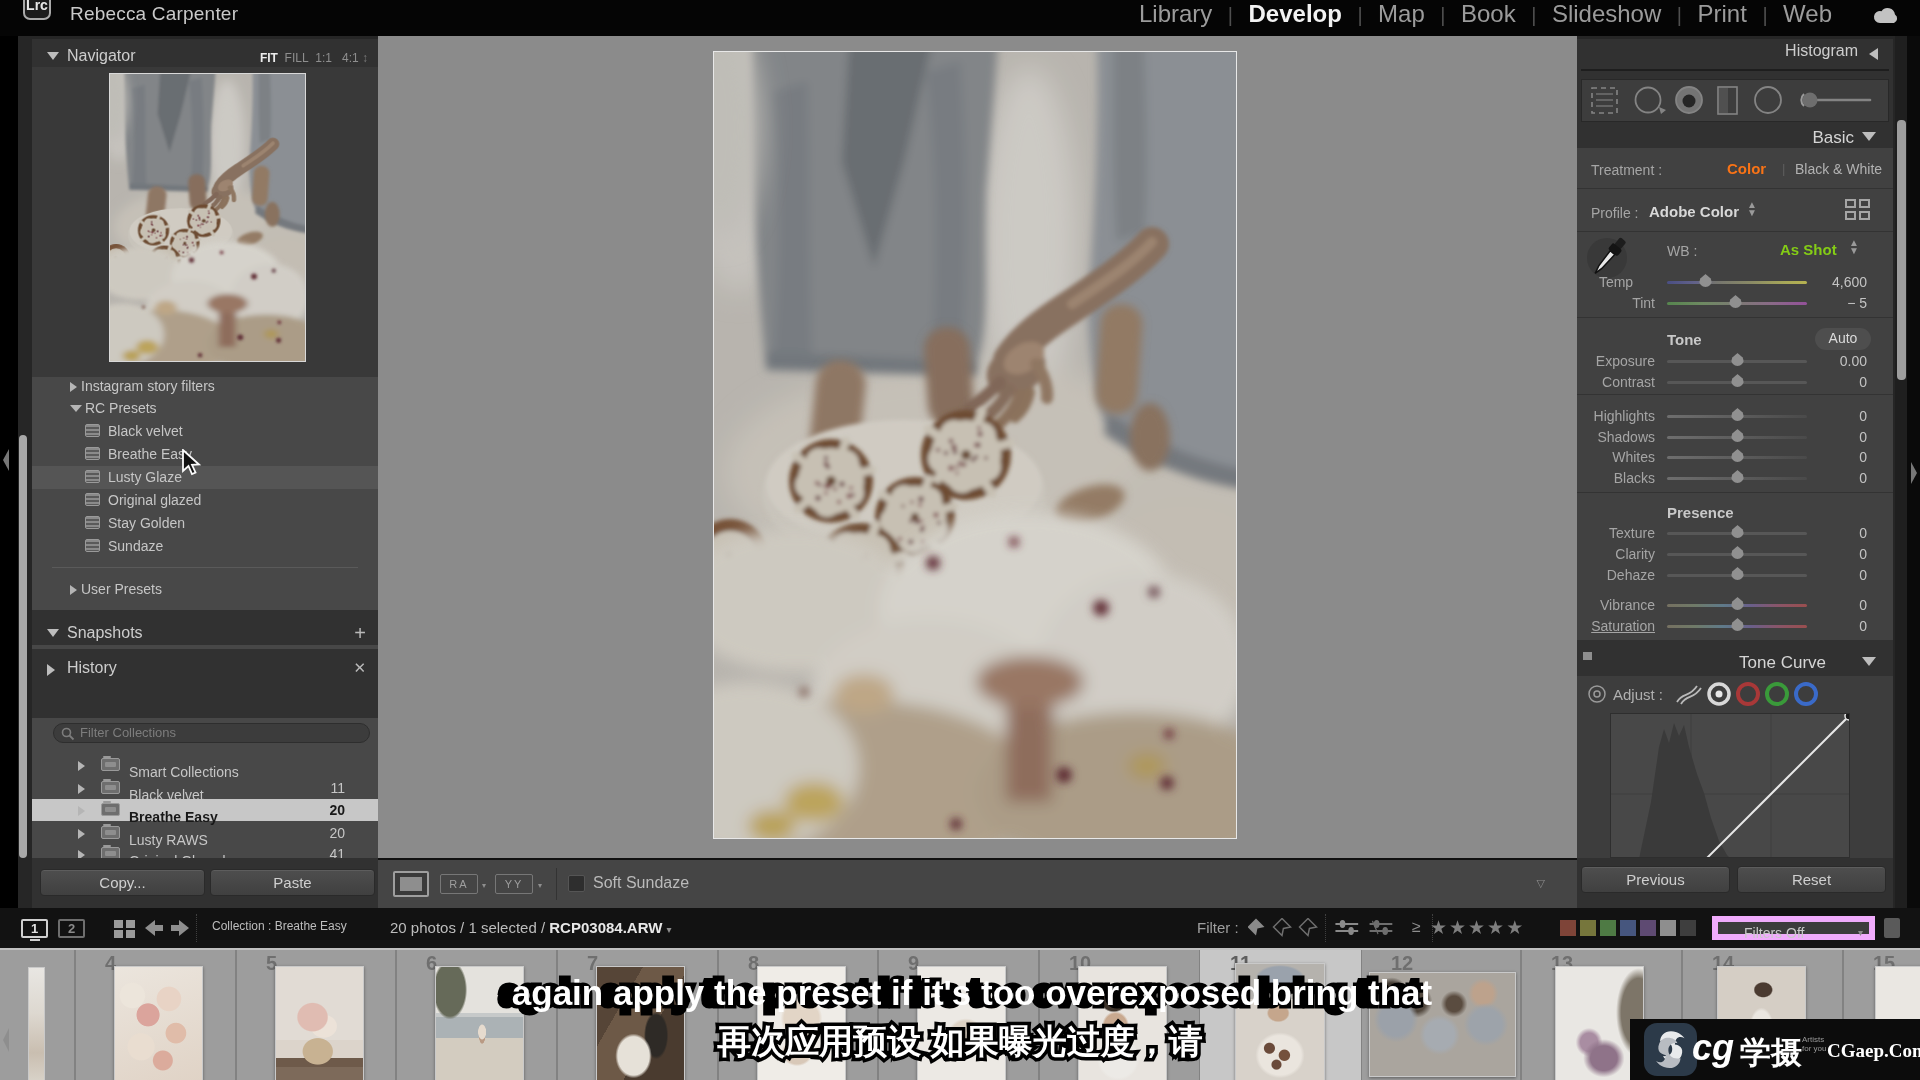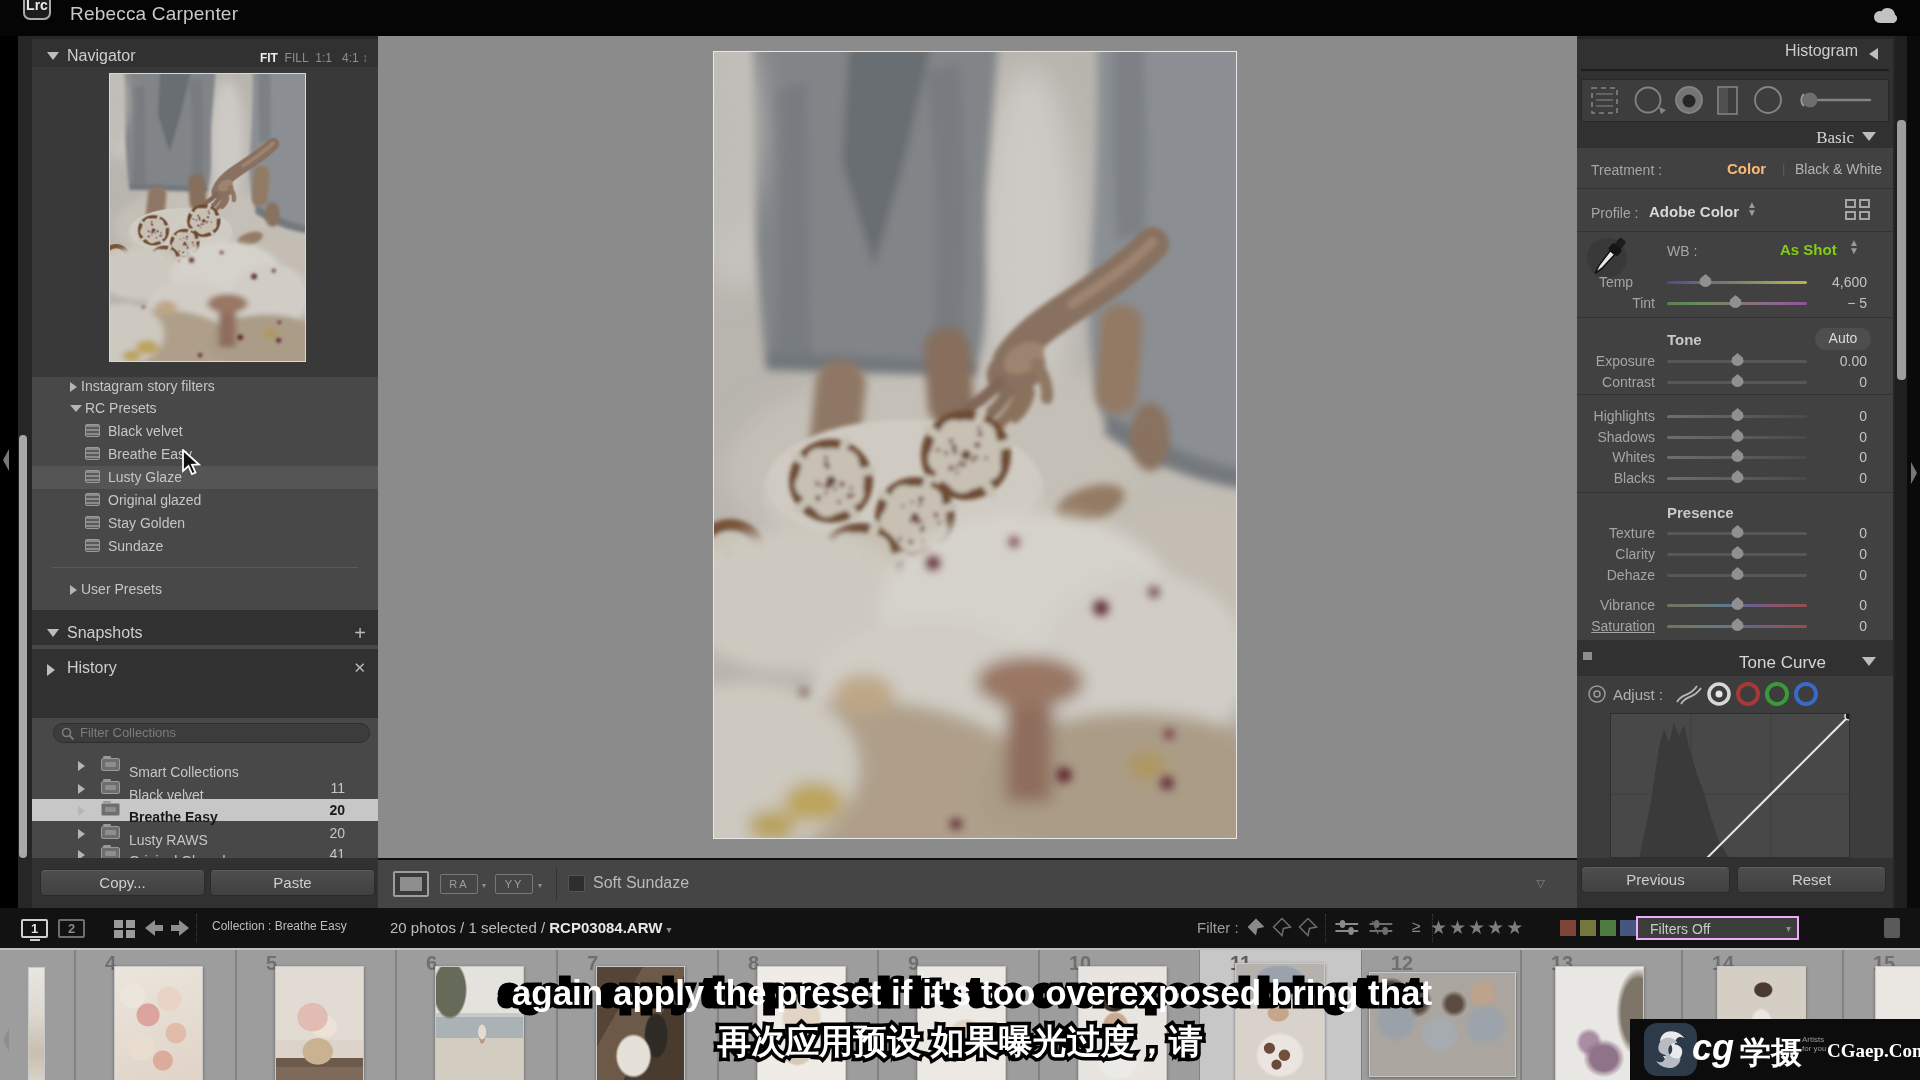--- a/index.html
+++ b/index.html
@@ -73,21 +73,21 @@
 #rightpanel { position:absolute; left:0; top:3px; width:316px; height:869px; background:#313131; }
 #rscrollc { position:absolute; left:318px; top:0; width:12px; height:872px; background:#1f1f1f; }
 #rscroll { position:absolute; left:2px; top:84px; width:9px; height:260px; background:#9e9e9e; border-radius:4px; }
 #rblack { position:absolute; left:330px; top:0; width:13px; height:872px; background:#0a0a0a; }
 
 
 #rp_histhead { position:absolute; right:62px; top:6px; font-size:16px; color:#cdcdcd; }
 #rp_histtri { position:absolute; right:42px; top:12px; width:0; height:0; border-top:6px solid transparent; border-bottom:6px solid transparent; border-right:9px solid #bdbdbd; }
 #rp_sep1 { position:absolute; left:4px; top:33px; width:308px; height:2px; background:#1e1e1e; }
 #toolstrip { position:absolute; left:4px; top:43px; width:308px; height:43px; background:#3d3d3d; border:1px solid #282828; }
-#basichead { position:absolute; right:66px; top:92px; font-size:17px; color:#d5d5d5;font-family:Liberation Serif, serif; }
+#basichead { position:absolute; right:66px; top:92px; font-size:17px; color:#d5d5d5; }
 #basictri { position:absolute; right:44px; top:96px; width:0; height:0; border-left:7px solid transparent; border-right:7px solid transparent; border-top:9px solid #bdbdbd; }
 #basicbox { position:absolute; left:0; top:112px; width:316px; height:492px; background:#414141; }
 .rsec { position:absolute; left:0; width:316px; border-top:1px solid #333; }
 .rlab { position:absolute; font-size:14px; color:#a5a5a5; }
 .rlabr { position:absolute; font-size:14px; color:#a5a5a5; text-align:right; }
 .rval { position:absolute; font-size:14px; color:#c3c3c3; text-align:right; right:26px; width:60px; }
 .track { position:absolute; left:90px; width:140px; height:3px; background:#575757; border-radius:2px; }
 .thumbk { position:absolute; top:-7px; width:13px; height:13px; background:#909090; border-radius:50% 50% 50% 50%; clip-path:polygon(50% 0, 90% 35%, 100% 70%, 80% 100%, 20% 100%, 0 70%, 10% 35%); }
 #tonecurvehead { position:absolute; right:94px; top:617px; font-size:17px; color:#d5d5d5; }
 #tchtri { position:absolute; right:44px; top:621px; width:0; height:0; border-left:7px solid transparent; border-right:7px solid transparent; border-top:9px solid #bdbdbd; }
@@ -328,20 +328,21 @@
   <g filter="url(#b14)">
           <ellipse cx="6" cy="75" rx="40" ry="110" fill="#cfcdc9"></ellipse>
         </g>
   <rect width="524" height="788" fill="#615a50" opacity="0.14"></rect>
 </symbol>
 </defs>
 </svg>
 <div id="topbar">
   <div id="lrclogo">Lrc</div>
   <div id="rcname">Rebecca Carpenter</div>
+  <div id="topmenu">Library<span class="sep">|</span><b>Develop</b><span class="sep">|</span>Map<span class="sep">|</span>Book<span class="sep">|</span>Slideshow<span class="sep">|</span>Print<span class="sep">|</span>Web</div>
   <svg id="cloud" width="26" height="18" viewBox="0 0 26 18">
       <path d="M7 17 a6 6 0 1 1 1.5-11.8 A7.5 7.5 0 0 1 22 8.5 A4.8 4.8 0 0 1 21 17 Z" fill="#c2c2c2"></path>
     </svg>
 </div>
 
 <div id="leftcol">
   <div id="lscroll"></div>
   <div id="leftpanel">
     <div id="navhead" class="phead">
         <div class="tri down"></div>
@@ -485,21 +486,21 @@
         <circle cx="228" cy="20" r="7.5" fill="#6e6e6e" stroke="none"></circle>
         <path d="M222 14 a8 8 0 0 0 0 12" stroke="#9a9a9a" stroke-width="2" fill="none"></path>
       </g>
     </svg>
   </div>
   <div id="basichead">Basic</div>
   <div id="basictri"></div>
   <div id="basicbox">
 
     <div class="rlab" style="left:14px; top:14px;">Treatment :</div>
-    <div style="position:absolute; left:150px; top:12px; font-size:15px; font-weight:bold; color:#fdba74;">Color</div>
+    <div style="position:absolute; left:150px; top:12px; font-size:15px; font-weight:bold; color:#f97316;">Color</div>
     <div style="position:absolute; left:205px; top:13px; font-size:13px; color:#5e5e5e;">|</div>
     <div style="position:absolute; left:218px; top:13px; font-size:14px; color:#b2b2b2;">Black &amp; White</div>
     <div class="rsec" style="top:40px;"></div>
 
     <div class="rlab" style="left:14px; top:57px;">Profile :</div>
     <div style="position:absolute; left:72px; top:55px; font-size:15px; font-weight:bold; color:#d8d8d8;">Adobe Color</div>
     <div style="position:absolute; left:170px; top:53px; font-size:10px; color:#9a9a9a; line-height:8px;">▲<br>▼</div>
     <svg style="position:absolute; left:268px; top:50px;" width="26" height="24" viewBox="0 0 26 24">
       <g fill="none" stroke="#a5a5a5" stroke-width="2">
         <rect x="1" y="2" width="9" height="7"></rect>
@@ -680,21 +681,21 @@
   <div style="position:absolute; left:1432px; top:6px; height:28px; border-left:1px dotted #3f3f3f;"></div>
   <div style="position:absolute; left:1412px; top:10px; font-size:16px; color:#8e8e8e;">≥</div>
   <div style="position:absolute; left:1430px; top:8px; font-size:19px; color:#7e7e7e; letter-spacing:2px;">★★★★★</div>
   <div style="position:absolute; left:1560px; top:12px; width:16px; height:16px; background:#7e4438;"></div>
   <div style="position:absolute; left:1580px; top:12px; width:16px; height:16px; background:#76763c;"></div>
   <div style="position:absolute; left:1600px; top:12px; width:16px; height:16px; background:#4e7a44;"></div>
   <div style="position:absolute; left:1620px; top:12px; width:16px; height:16px; background:#46567e;"></div>
   <div style="position:absolute; left:1640px; top:12px; width:16px; height:16px; background:#5e4a72;"></div>
   <div style="position:absolute; left:1660px; top:12px; width:16px; height:16px; background:#8e8e8e;"></div>
   <div style="position:absolute; left:1680px; top:12px; width:16px; height:16px; background:#3e3e3e;"></div>
-  <div style="position:absolute; left:1636px; top:8px; width:163px; height:24px; background:#3c3c3c; border:2px solid #f0abfc; font-size:14px; color:#c9c9c9; line-height:22px; padding-left:12px;">Filters Off<span style="position:absolute; right:6px; color:#8a8a8a; font-size:10px;">▾</span></div>
+  <div style="position:absolute; left:1712px; top:8px; width:163px; height:24px; background:#3c3c3c; border:6px solid #f0abfc; font-size:14px; color:#c9c9c9; line-height:22px; padding-left:26px;">Filters Off<span style="position:absolute; right:6px; color:#8a8a8a; font-size:10px;">▾</span></div>
   <div style="position:absolute; left:1884px; top:10px; width:16px; height:20px; background:#5a5a5a; border-radius:2px;"></div>
 </div>
 <div id="filmstrip">
   <div style="position:absolute; left:28px; top:17px; width:17px; height:115px; background:linear-gradient(180deg,#e8e6e2 0%, #ddd8d0 40%, #c9beb0 75%, #d8d2c8 100%); border:1px solid #c9c9c9;"></div>
   <div class="fcell" style="left:75px;">
       <div class="fnum">4</div>
       <div class="fthumb" style="background:
     radial-gradient(circle at 38% 42%, #dba49c 0 13%, transparent 14%),
     radial-gradient(circle at 62% 28%, #e8d3c5 0 12%, transparent 13%),
     radial-gradient(circle at 70% 58%, #e0bca9 0 11%, transparent 12%),

